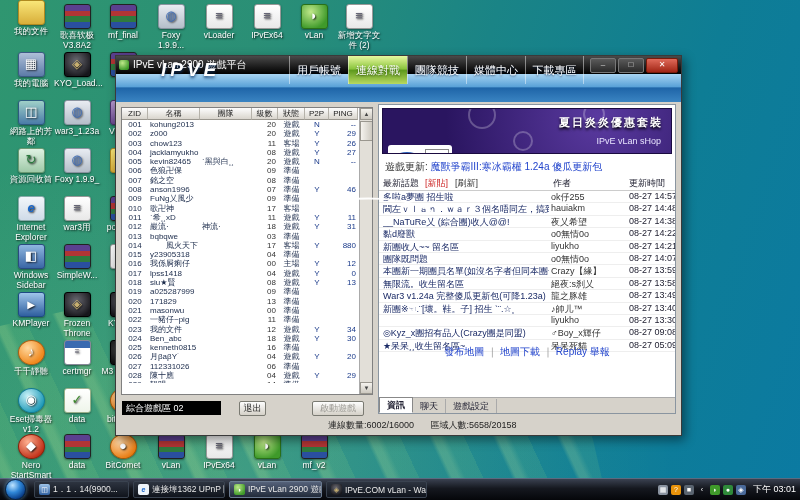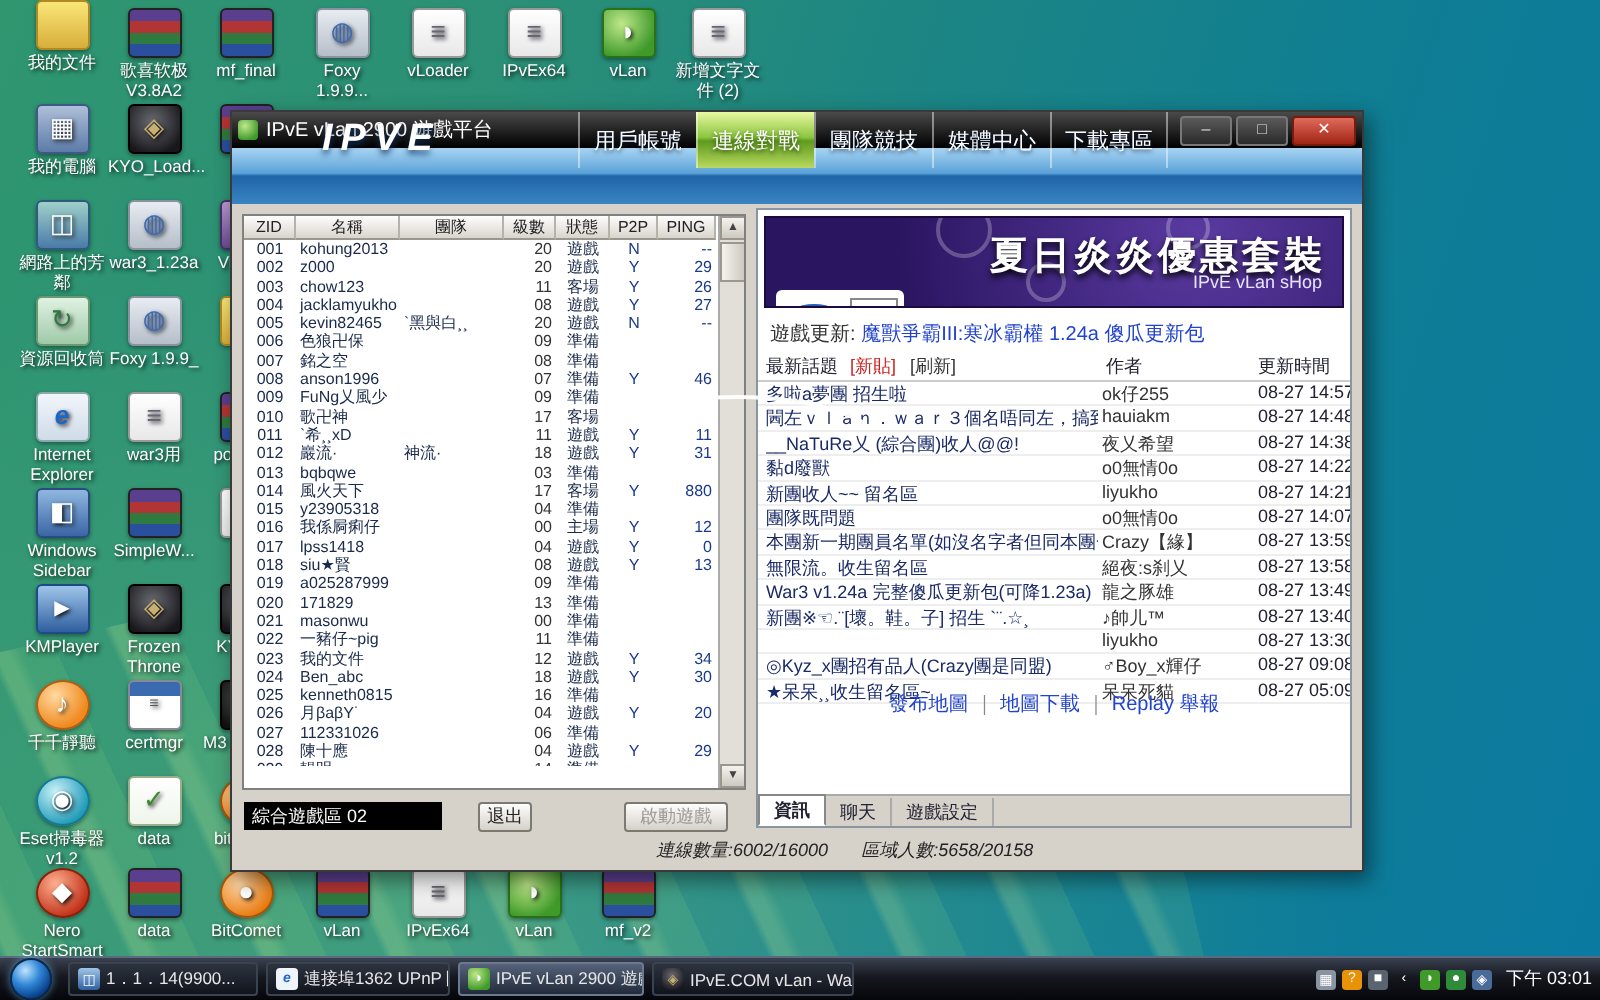--- a/index.html
+++ b/index.html
@@ -96,21 +96,21 @@
   .adbanner{position:absolute;left:3px;top:3px;width:290px;height:46px;overflow:hidden;
     background:radial-gradient(circle at 75% 20%,#5a3aa0,#2a1560 70%);border:1px solid #1a0a40;box-sizing:border-box;}
   .adbanner .bub{position:absolute;border:2px solid rgba(255,255,255,.25);border-radius:50%;}
   .logobox{position:absolute;left:5px;top:7px;width:64px;height:31px;background:#fff;border-radius:3px;
     display:flex;align-items:center;justify-content:center;gap:3px;margin-top:29px;}
   .intel{width:30px;height:18px;border:2px solid #2a5fb8;border-radius:50%;color:#1a4aa8;font-size:8px;font-weight:bold;
     display:flex;align-items:center;justify-content:center;box-sizing:border-box;}
   .amd{width:22px;height:22px;background:#fff;border:1px solid #888;font-size:7px;font-weight:bold;color:#111;
     display:flex;flex-direction:column;align-items:center;justify-content:center;line-height:1;}
   .amd .sq{width:7px;height:7px;background:#2f9a2a;margin-bottom:1px;}
-  .adtitle{position:absolute;right:8px;top:6px;color:#fff;font-size:19px;font-weight:bold;letter-spacing:2px;
+  .adtitle{position:absolute;right:8px;top:6px;color:#fff;font-size:11px;font-weight:bold;letter-spacing:2px;
     text-shadow:0 2px 3px #000;}
   .adsub{position:absolute;right:10px;top:27px;color:#e8e4ff;font-size:9px;}
   .updline{position:absolute;left:6px;top:55px;font-size:10px;color:#333;white-space:nowrap;}
   .updline a{color:#2244cc;text-decoration:none;}
   .fhead{position:absolute;left:0px;top:72px;width:296px;height:13px;font-size:9px;color:#223;border-bottom:1px solid #ccc;}
   .fhead .ht{position:absolute;left:4px;}
   .fhead .hn{position:absolute;left:46px;color:#cc2222;}
   .fhead .hr{position:absolute;left:76px;color:#333;}
   .fhead .ha{position:absolute;left:174px;}
   .fhead .hu{position:absolute;left:250px;}
@@ -120,21 +120,21 @@
   .frow .au{position:absolute;left:172px;width:76px;color:#333;white-space:nowrap;overflow:hidden;}
   .frow .tm{position:absolute;left:250px;color:#223;white-space:nowrap;}
   .flinks{position:absolute;left:0;top:240px;width:296px;text-align:center;font-size:10px;color:#2244cc;}
   .flinks .sep{color:#888;margin:0 3px;}
   .tabstrip{position:absolute;left:0;bottom:0;width:296px;height:15px;background:#d6d2ca;border-top:1px solid #aaa;
     display:flex;align-items:flex-end;font-size:9px;color:#223;}
   .btab{padding:1px 7px;border-right:1px solid #aaa;cursor:pointer;height:12px;line-height:12px;}
   .btab.active{background:#fff;border:1px solid #888;border-bottom:1px solid #fff;font-weight:bold;}
 
   .statusline{position:absolute;left:212px;top:363px;font-size:9px;color:#222;white-space:nowrap;}
-  .statusline span{margin-right:14px;font-style:italic;}
+  .statusline span{margin-right:14px;}
 
   .annot{position:absolute;left:305px;top:188px;z-index:7;pointer-events:none;}
 
   
   .taskbar{position:absolute;left:0;top:478px;width:800px;height:22px;z-index:10;
     background:linear-gradient(#3a4150,#15181f 45%,#05060a);border-top:1px solid #5a6a80;box-sizing:border-box;
     display:flex;align-items:center;}
   .orb{width:19px;height:19px;border-radius:50%;margin:0 8px 0 5px;
     background:radial-gradient(circle at 35% 28%,#bfe4ff,#2f86d6 40%,#0a3f8a 75%,#06294f);
     border:1px solid #0a2a50;box-shadow:0 0 4px rgba(120,200,255,.6);cursor:pointer;}
@@ -459,21 +459,21 @@
             <div class="td cen" style="width: 26px;">013</div>
             <div class="td" style="width: 52px;">bqbqwe</div>
             <div class="td" style="width: 52px;"></div>
             <div class="td num" style="width: 26px;">03</div>
             <div class="td cen" style="width: 27px;">準備</div>
             <div class="td cen blue" style="width: 24px;"></div>
             <div class="td num blue" style="width: 29px;"></div>
           </div>
           <div class="tr">
             <div class="td cen" style="width: 26px;">014</div>
-            <div class="td" style="width: 52px;">風火天下</div>
+            <div class="td" style="width: 52px; text-align: right;">風火天下</div>
             <div class="td" style="width: 52px;"></div>
             <div class="td num" style="width: 26px;">17</div>
             <div class="td cen" style="width: 27px;">客場</div>
             <div class="td cen blue" style="width: 24px;">Y</div>
             <div class="td num blue" style="width: 29px;">880</div>
           </div>
           <div class="tr">
             <div class="td cen" style="width: 26px;">015</div>
             <div class="td" style="width: 52px;">y23905318</div>
             <div class="td" style="width: 52px;"></div>

